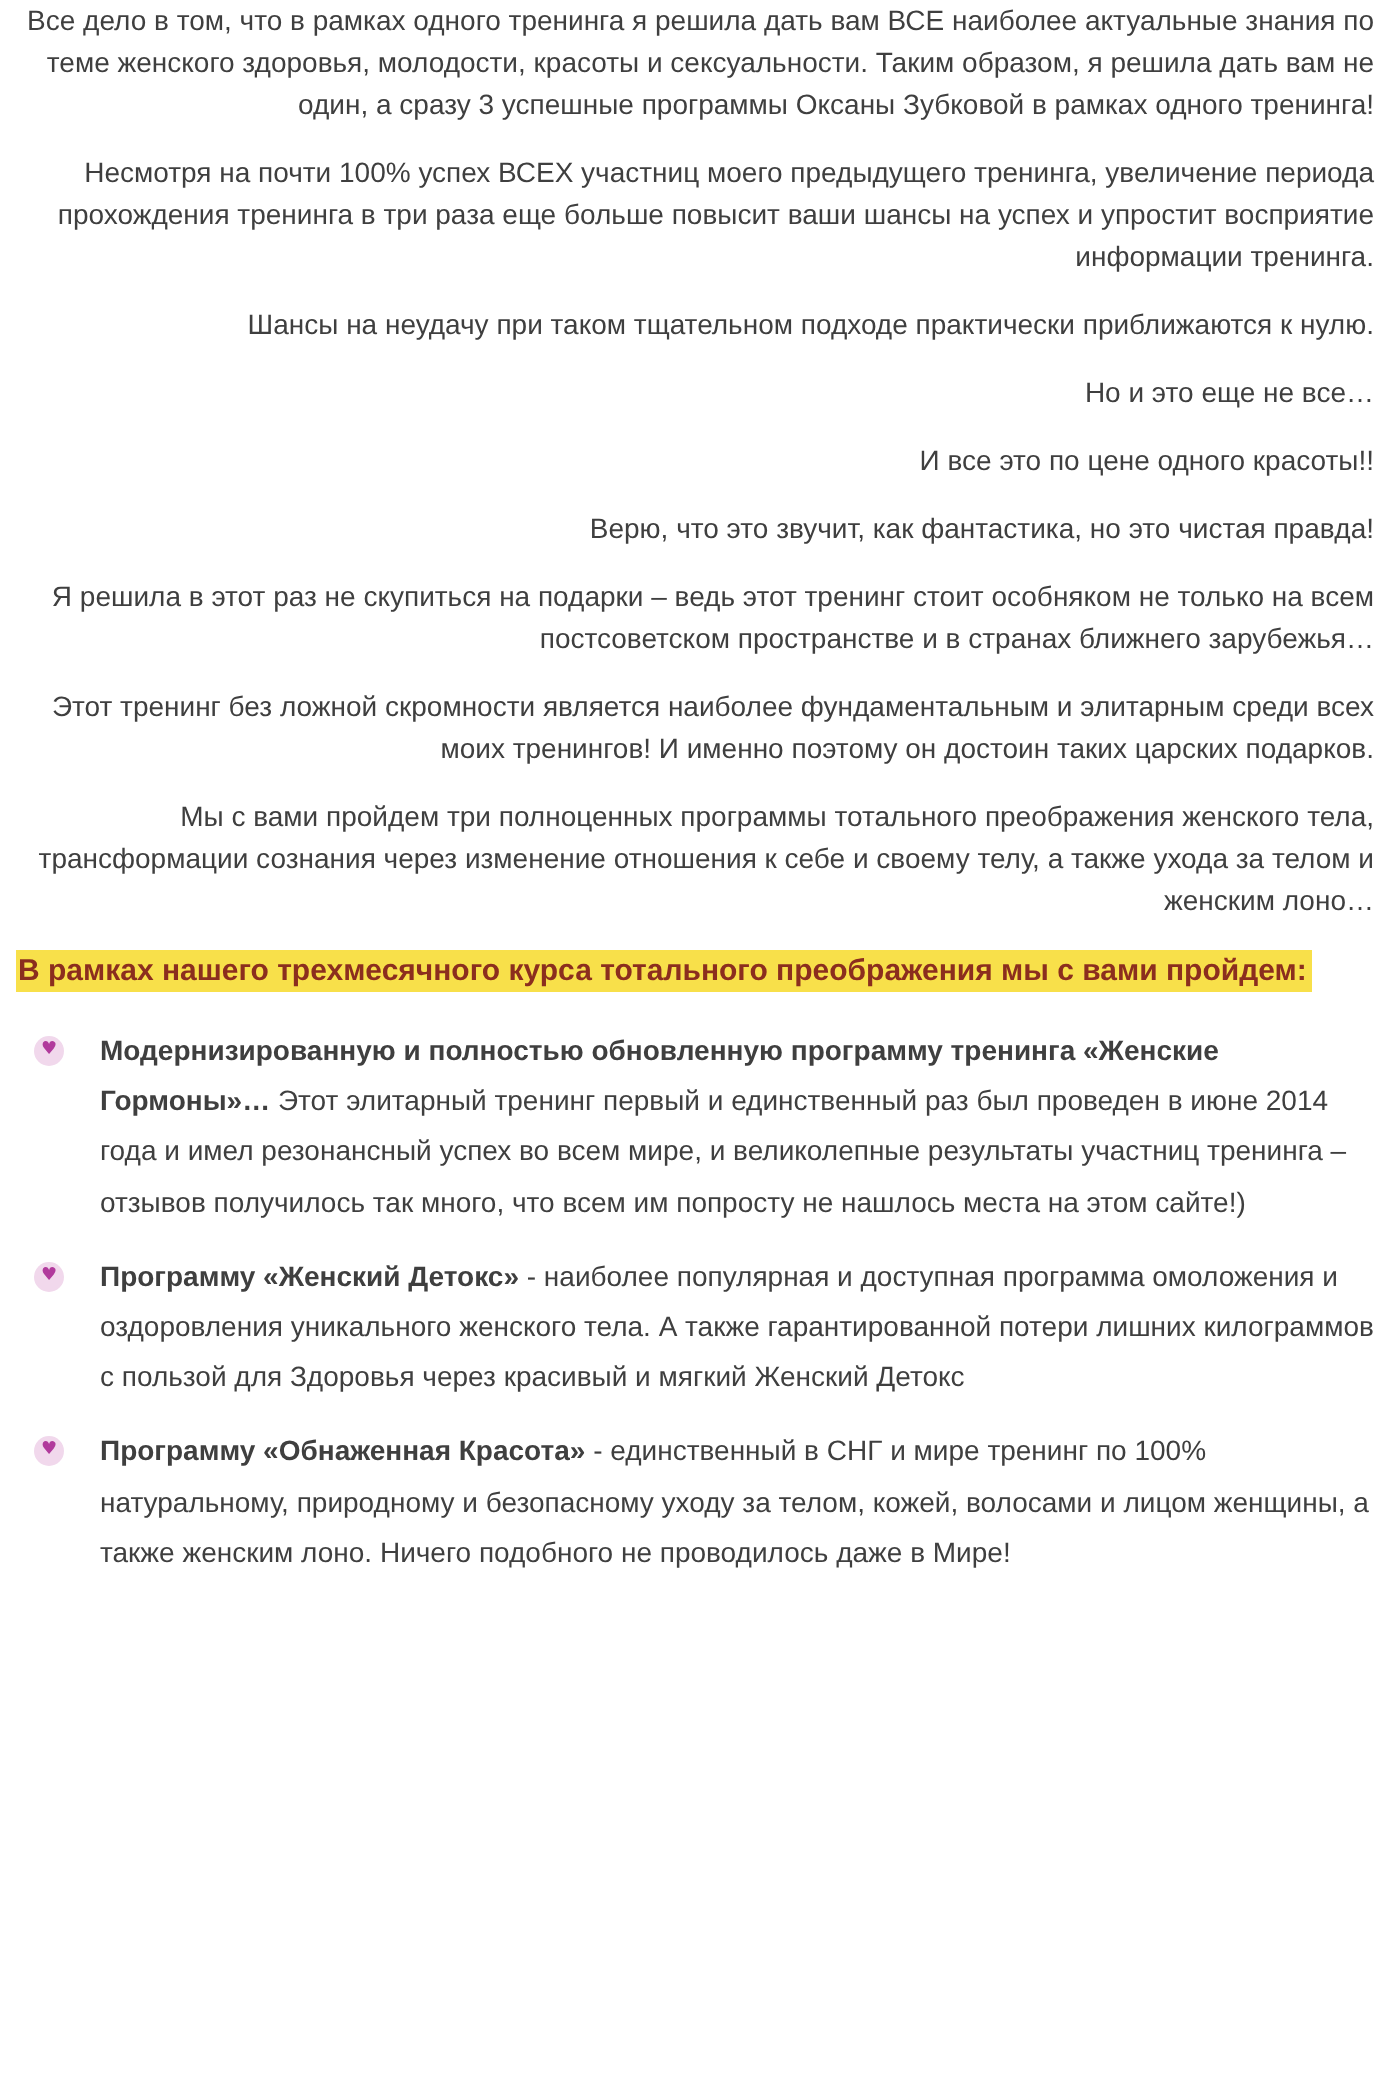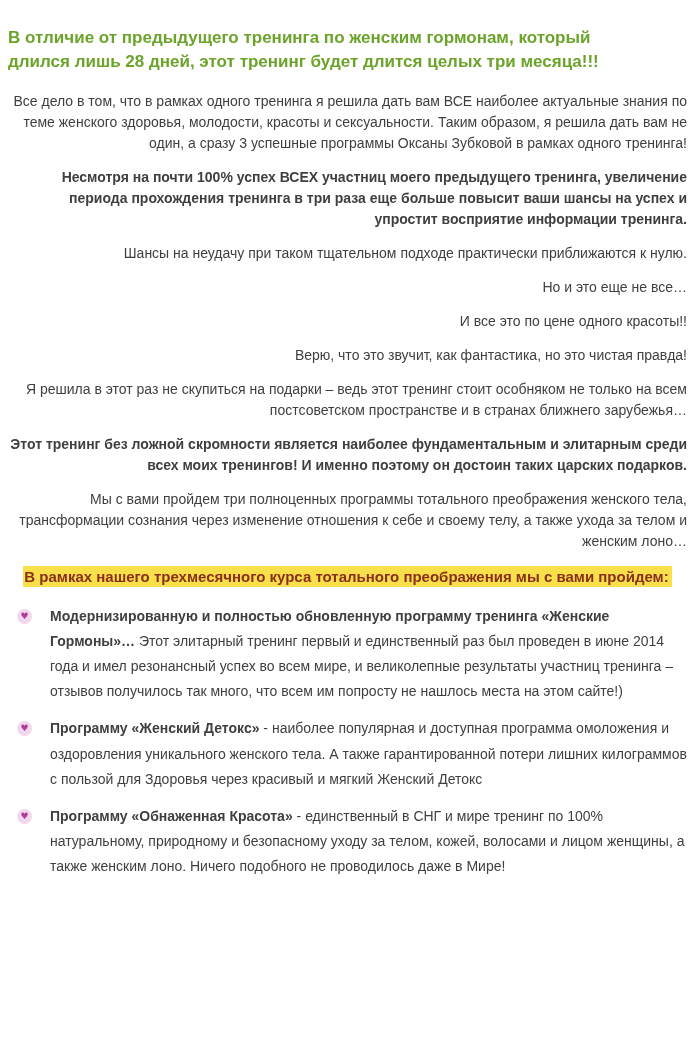--- a/index.html
+++ b/index.html
@@ -50,27 +50,26 @@
     font-size: 17px;
     font-weight: bold;
     line-height: 1.4;
     max-width: 640px;
   }
   .para {
     margin: 0 0 13px 0;
     max-width: 688px;
     text-align: right;
   }
-  .para.bold { font-weight: bold; }
+  .para.bold { font-weight: normal; }
   .highlight-line {
     margin: 6px 0 15px 0;
     font-size: 15px;
     font-weight: bold;
     line-height: 1.6;
-    text-align: center;
   }
   .highlight-line .hl {
     background: #f8e04a;
     color: #8b2e1e;
     padding: 2px 3px 2px 1px;
   }
   ul.bullet-list {
     list-style: none;
     margin: 0 0 6px 0;
   }
@@ -96,21 +95,20 @@
     font-family: "DejaVu Sans", sans-serif;
   }
   .bullet-lead { font-weight: bold; }
 </style>
 </head>
 <body>
 
 <div class="page">
 
 
-  <h2 class="green-heading">В отличие от предыдущего тренинга по женским гормонам, который длился лишь 28 дней, этот тренинг будет длится целых три месяца!!!</h2>
 
   <p class="para">Все дело в том, что в рамках одного тренинга я решила дать вам ВСЕ наиболее актуальные знания по теме женского здоровья, молодости, красоты и сексуальности. Таким образом, я решила дать вам не один, а сразу 3 успешные программы Оксаны Зубковой в рамках одного тренинга!</p>
   <p class="para bold">Несмотря на почти 100% успех ВСЕХ участниц моего предыдущего тренинга, увеличение периода прохождения тренинга в три раза еще больше повысит ваши шансы на успех и упростит восприятие информации тренинга.</p>
   <p class="para">Шансы на неудачу при таком тщательном подходе практически приближаются к нулю.</p>
   <p class="para">Но и это еще не все…</p>
   <p class="para">И все это по цене одного красоты!!</p>
   <p class="para">Верю, что это звучит, как фантастика, но это чистая правда!</p>
   <p class="para">Я решила в этот раз не скупиться на подарки – ведь этот тренинг стоит особняком не только на всем постсоветском пространстве и в странах ближнего зарубежья…</p>
   <p class="para bold">Этот тренинг без ложной скромности является наиболее фундаментальным и элитарным среди всех моих тренингов! И именно поэтому он достоин таких царских подарков.</p>
   <p class="para">Мы с вами пройдем три полноценных программы тотального преображения женского тела, трансформации сознания через изменение отношения к себе и своему телу, а также ухода за телом и женским лоно…</p>

